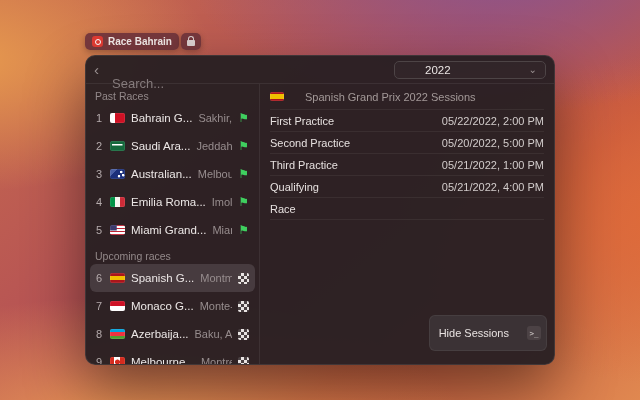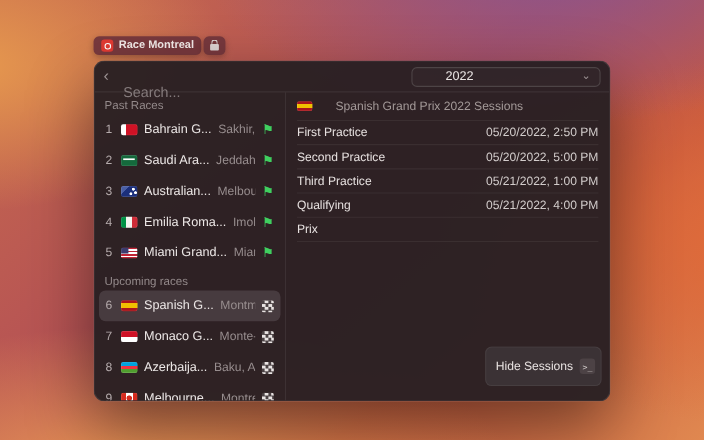--- a/index.html
+++ b/index.html
@@ -42,21 +42,21 @@
     height:28px; display:flex; align-items:center; padding:0 8px;
     border-bottom:1px solid rgba(255,255,255,0.07);
   }
   .back-btn { width:18px; color:#9b9192; font-size:15px; line-height:1; text-align:left; cursor:pointer; }
   .search-input {
     flex:1; background:transparent; border:none; outline:none;
     font-family:"Liberation Sans", sans-serif; font-size:13px; color:#eae5e4; min-width:0;margin-top:28px;
   }
   .search-input::placeholder { color:#857b7c; }
   .year-select {
-    width:172px; height:18px; border:1px solid #4d4446; border-radius:5px;
+    width:152px; height:18px; border:1px solid #4d4446; border-radius:5px;
     display:flex; align-items:center; padding:0 8px; gap:6px; cursor:pointer; flex:none;
     background:rgba(255,255,255,0.02);
   }
   .year-value { flex:1; font-size:11.5px; color:#eae5e4; padding-left:22px; }
   .chev-down { color:#9b9192; font-size:10px; line-height:1; }
 
   .win-main { display:flex; height:calc(100% - 28px); }
 
   
   .list-panel { width:174px; flex:none; border-right:1px solid rgba(255,255,255,0.07);
@@ -107,34 +107,34 @@
   .detail-title { font-size:11px; color:#a39998; }
   .srow { height:22px; display:flex; align-items:center; justify-content:space-between;
     border-bottom:1px solid rgba(255,255,255,0.06); }
   .s-label { font-size:11px; color:#e6e0df; }
   .s-value { font-size:11px; color:#d2cccb; display:flex; align-items:center; gap:6px; }
 
   
   .hide-btn {
     position:absolute; right:7px; bottom:13px; height:36px;
     background:#3b3235; border:1px solid rgba(255,255,255,0.06); border-radius:6px;
-    display:flex; align-items:center; gap:6px; padding:0 5px 0 9px; cursor:pointer;
+    display:flex; align-items:center; gap:18px; padding:0 5px 0 9px; cursor:pointer;
   }
   .hide-label { font-size:11px; color:#e8e2e1; }
   .key-hint { width:14px; height:14px; background:#4c4245; border-radius:3px;
     display:flex; align-items:center; justify-content:center;
     font-family:"DejaVu Sans Mono", monospace; font-size:7.5px; color:#cfc8c7; }
 </style>
 </head>
 <body>
 
 <div class="tag-wrap">
   <div class="tag-main">
     <span class="rec-icon"></span>
-    <span class="tag-title">Race Montreal</span>
+    <span class="tag-title">Race Bahrain</span>
   </div>
   <div class="tag-lock">
     <span class="lock"></span>
   </div>
 </div>
 
 <div class="window">
 
   <div class="win-header">
     <div class="back-btn">‹</div>
@@ -237,36 +237,36 @@
     </div>
 
     <div class="detail-panel">
       <div class="detail-header">
         <span class="flag" data-country="es"></span>
         <span class="detail-title">Spanish Grand Prix 2022 Sessions</span>
       </div>
 
       <div class="srow">
         <span class="s-label">First Practice</span>
-        <span class="s-value">05/20/2022, 2:50 PM</span>
+        <span class="s-value">05/22/2022, 2:00 PM</span>
       </div>
       <div class="srow">
         <span class="s-label">Second Practice</span>
         <span class="s-value">05/20/2022, 5:00 PM</span>
       </div>
       <div class="srow">
         <span class="s-label">Third Practice</span>
         <span class="s-value">05/21/2022, 1:00 PM</span>
       </div>
       <div class="srow">
         <span class="s-label">Qualifying</span>
         <span class="s-value">05/21/2022, 4:00 PM</span>
       </div>
       <div class="srow">
-        <span class="s-label">Prix</span>
+        <span class="s-label">Race</span>
       </div>
 
       <div class="hide-btn">
         <span class="hide-label">Hide Sessions</span>
         <span class="key-hint">&gt;_</span>
       </div>
     </div>
 
   </div>
 </div>

